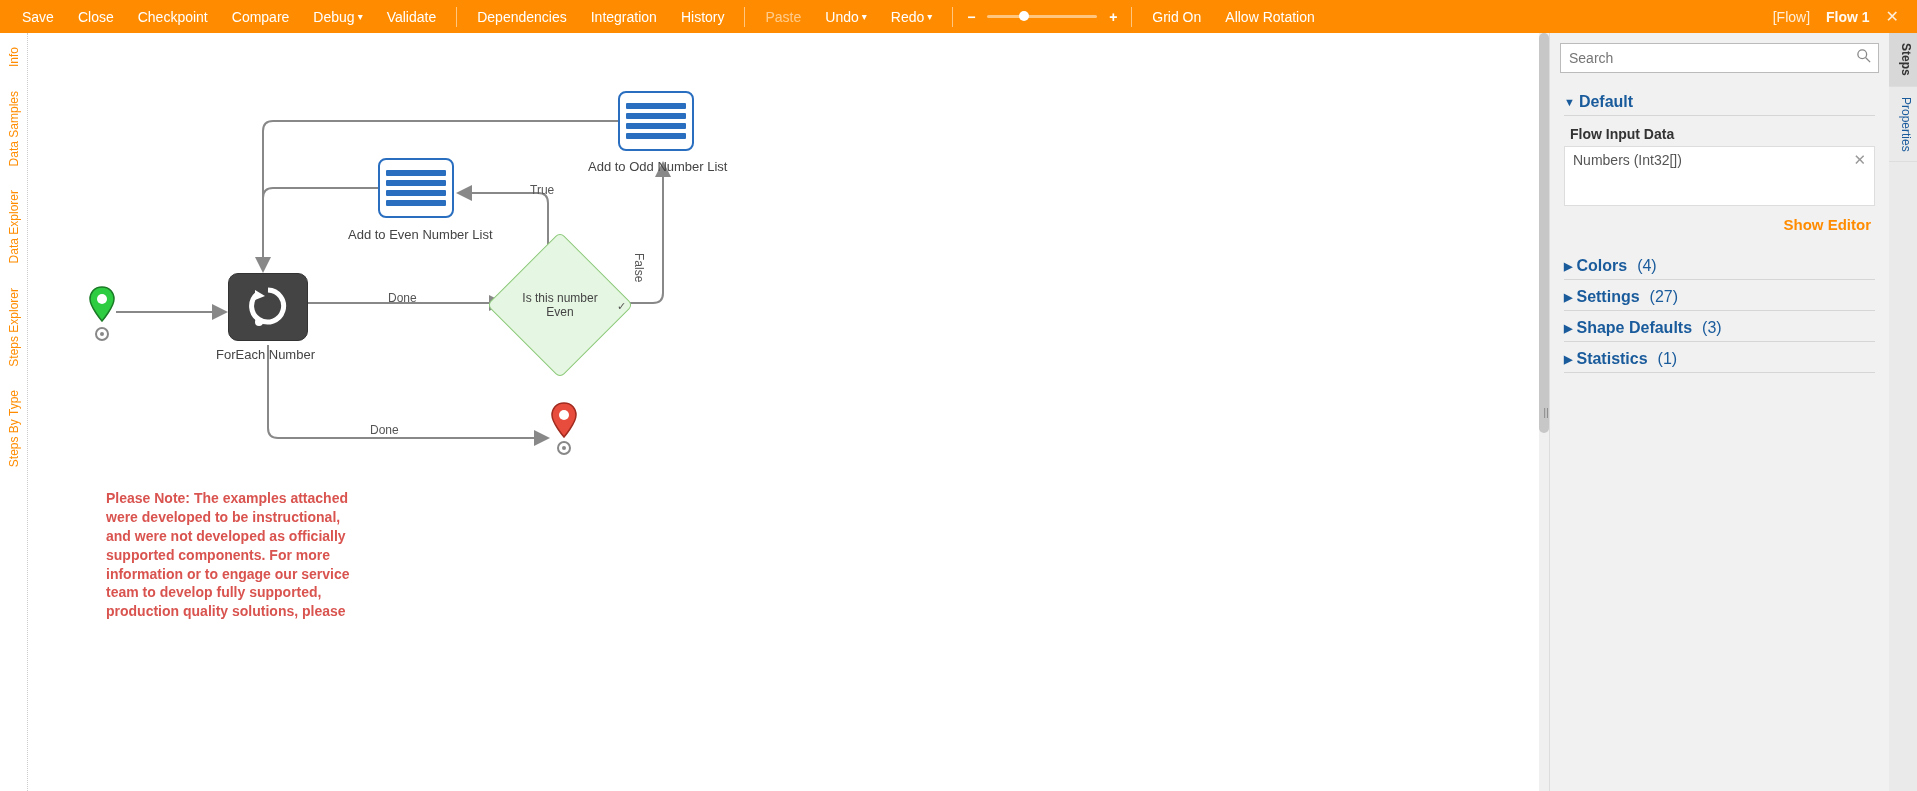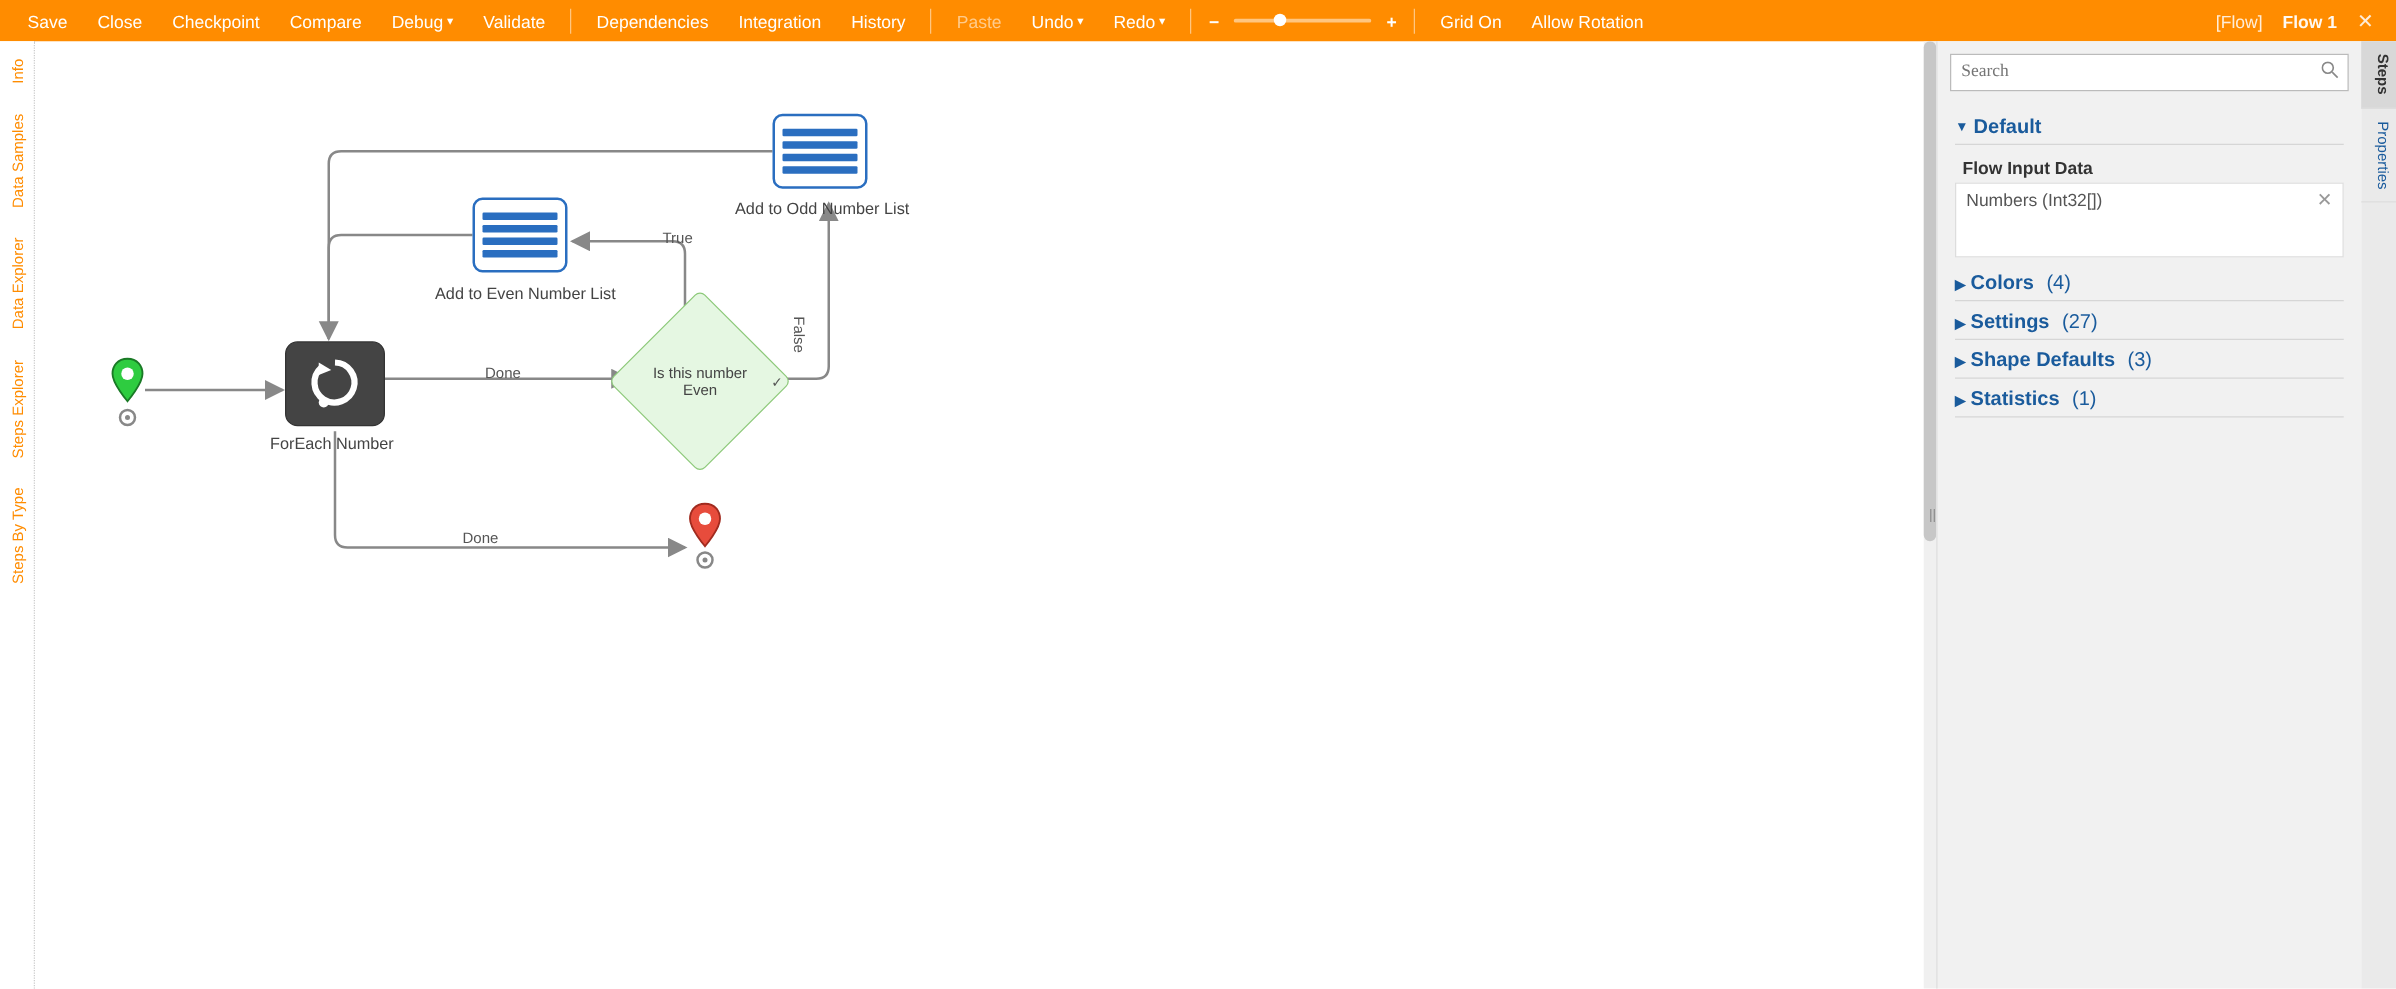--- a/index.html
+++ b/index.html
@@ -53,21 +53,21 @@
 
   
   .right-wrap { display: flex; height: 100%; }
   .right-panel { width: 340px; background: #f1f1f1; border-left: 1px solid #ddd; display: flex; flex-direction: column; }
   .right-tabs { width: 28px; background: #eaeaea; display: flex; flex-direction: column; }
   .right-tabs .vt { writing-mode: vertical-rl; font-size: 12px; padding: 10px 4px; text-align: center; cursor: pointer; color: #333; border-bottom: 1px solid #ddd; }
   .right-tabs .vt.active { background: #d8d8d8; font-weight: bold; }
   .right-tabs .vt.accent { color: #1a5b9c; }
 
   .search-row { padding: 10px 10px 6px 10px; }
-  .search-box { width: 100%; height: 30px; border: 1px solid #bbb; background: #fff; padding: 0 30px 0 8px; font-size: 14px; position: relative; font-family: Liberation Serif, serif; }
+  .search-box { width: 100%; height: 30px; border: 1px solid #bbb; background: #fff; padding: 0 30px 0 8px; font-size: 14px; position: relative; }
   .search-wrap { position: relative; }
   .search-icon { position: absolute; right: 8px; top: 6px; color: #888; font-size: 14px; }
 
   .panel-body { padding: 6px 14px; overflow: auto; }
   .sect-head { display: flex; align-items: center; gap: 4px; color: #1a5b9c; font-size: 16px; font-weight: bold; padding: 8px 0 4px 0; border-bottom: 1px solid #d6d6d6; cursor: pointer; }
   .sect-head .tri { font-size: 11px; }
   .sect-head .count { color: #1a5b9c; font-weight: normal; margin-left: 6px; }
 
   .inp-label { font-weight: bold; font-size: 14px; margin: 10px 0 4px 6px; }
   .inp-box { background: #fff; border: 1px solid #ddd; height: 60px; padding: 4px 8px; position: relative; margin: 0 0 4px 0; }
@@ -205,20 +205,21 @@
     </div>
     <div style="position:absolute; left:529px; top:408px;" class="circ-target">
         <div class="dot"></div>
       </div>
 
     <div class="edge-label" style="position:absolute; left:360px; top:258px;">Done</div>
     <div class="edge-label" style="position:absolute; left:342px; top:390px;">Done</div>
     <div class="edge-label" style="position:absolute; left:502px; top:150px;">True</div>
     <div class="edge-label" style="position:absolute; left:604px; top:220px; writing-mode:vertical-rl;">False</div>
 
+    <div class="annot-red" style="position:absolute; left:78px; top:456px;">Please Note: The examples attached were developed to be instructional, and were not developed as officially supported components.  For more information or to engage our service team to develop fully supported, production quality solutions, please</div>
 
     <div class="canvas-scroll">
         <div class="thumb"></div>
       </div>
   </div>
 
   <div class="right-wrap" style="position:relative">
     <div class="drag-handle">||</div>
     <div class="right-panel">
       <div class="search-row">
@@ -237,20 +238,21 @@
           <span class="tri">▼</span>
           <span>Default</span>
         </div>
         <div class="inp-label">Flow Input Data</div>
         <div class="inp-box">
           <div class="inp-row">
             <span>Numbers (Int32[])</span>
             <span class="inp-close">✕</span>
           </div>
         </div>
+        <div class="show-editor">Show Editor</div>
 
         <div class="sect-head">
           <span class="tri">▶</span>
           <span>Colors</span>
           <span class="count">(4)</span>
         </div>
         <div class="sect-head">
           <span class="tri">▶</span>
           <span>Settings</span>
           <span class="count">(27)</span>

